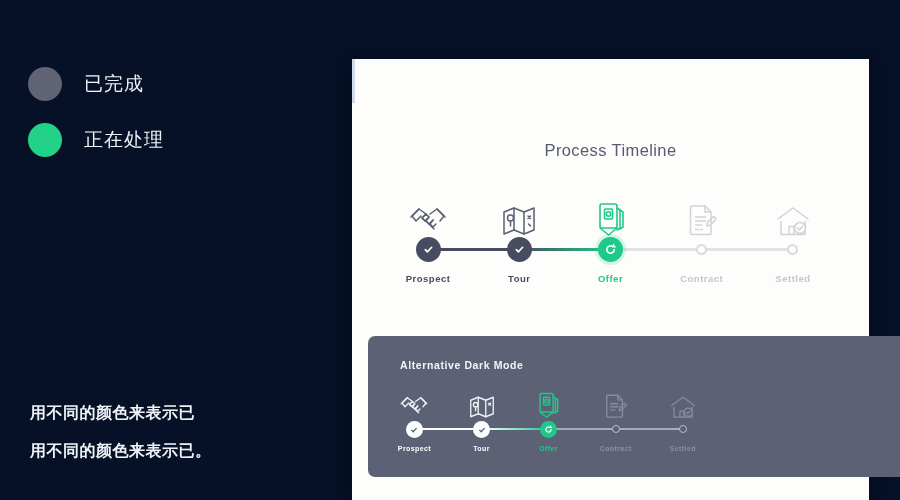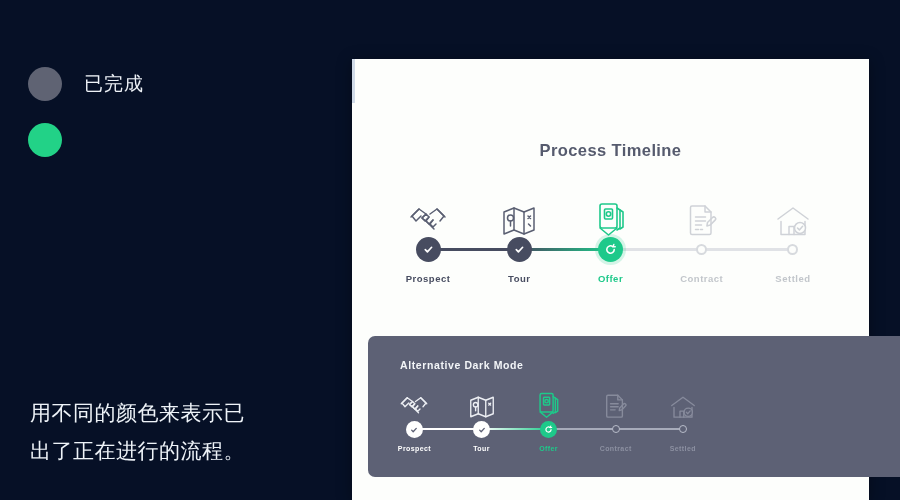--- a/index.html
+++ b/index.html
@@ -14,38 +14,38 @@
   .legend { position:absolute; left:28px; top:26px; width:300px; }
   .legend-row { display:flex; align-items:center; height:56px; }
   .legend-dot { width:34px; height:34px; border-radius:50%; flex:0 0 34px; }
   .legend-label {
     margin-left:22px; color:#eef2f7; font-size:19px; font-weight:500;
     letter-spacing:1px;
   }
 
   .caption {
     position:absolute; left:30px; top:364px; width:300px;
-    color:#eef3f8; font-size:21px; line-height:38px; font-weight:400;
+    color:#eef3f8; font-size:16px; line-height:38px; font-weight:700;
     letter-spacing:0.5px;
   }
 
   
   .card {
     position:absolute; left:352px; top:29px; width:517px; height:441px;
     background:#fdfefc;
     box-shadow:0 2px 14px rgba(0,0,0,.35);
   }
   .card-left-edge {
     position:absolute; left:0px; top:0px; width:3px; height:44px;
     background:#c9d5e4; opacity:.85;
   }
 
   .card-title {
     position:absolute; left:0; right:0; top:82px; text-align:center;
-    color:#565b6e; font-size:16.5px; font-weight:bold; letter-spacing:.4px;
+    color:#565b6e; font-size:16.5px; font-weight:normal; letter-spacing:.4px;
   }
 
   
   .timeline { position:absolute; left:36px; right:36px; top:132px; height:112px; }
   .tl-track { position:absolute; left:0; right:0; top:0; height:112px; }
 
   .tl-step {
     position:absolute; top:0; width:96px; margin-left:-48px;
     text-align:center;
   }
@@ -114,26 +114,27 @@
 
 <div class="stage">
 
   <div class="legend">
     <div class="legend-row">
       <span class="legend-dot" style="background:#5f6373;"></span>
       <span class="legend-label">已完成</span>
     </div>
     <div class="legend-row">
       <span class="legend-dot" style="background:#22d287;"></span>
+      <span class="legend-label">正在处理</span>
     </div>
   </div>
 
   <div class="caption">
     <div>用不同的颜色来表示已</div>
-    <div>出了正在进行的流程。</div>
+    <div>用不同的颜色来表示已。</div>
   </div>
 
   <div class="card">
     <div class="card-left-edge"></div>
 
     <div class="card-title">Process Timeline</div>
 
     <div class="timeline">
       <div class="tl-track">
 

